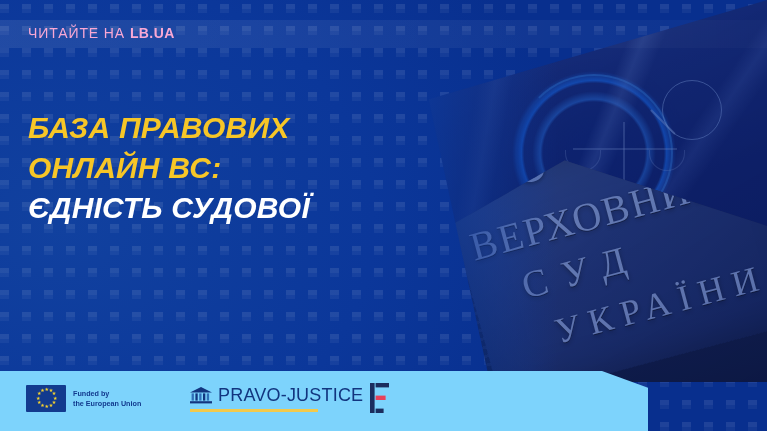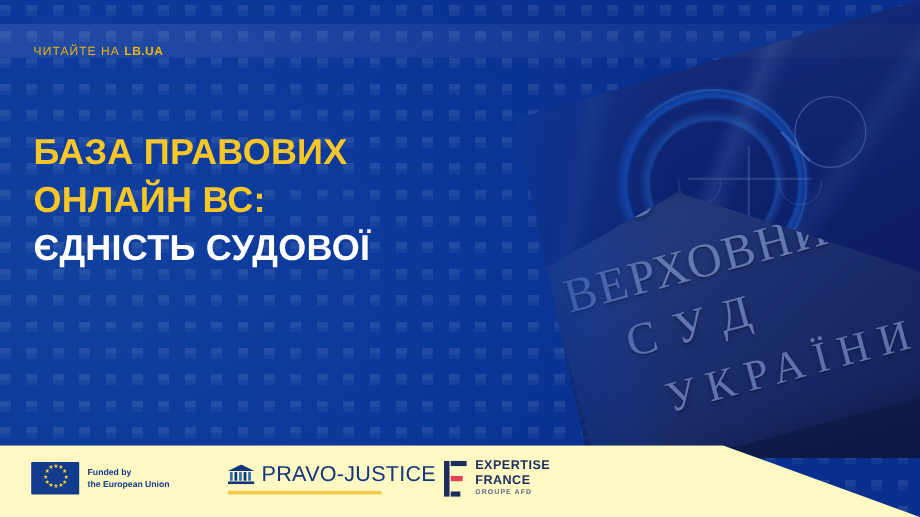--- a/index.html
+++ b/index.html
@@ -36,22 +36,22 @@
     opacity:.9;
   }
 
   
   .top-strip{
     position:absolute;left:0;top:20px;width:767px;height:28px;
     background:linear-gradient(to right, rgba(255,255,255,.085), rgba(255,255,255,.05) 55%, rgba(255,255,255,.015));
   }
   .kicker{
     position:absolute;left:28px;top:25px;
-    font-size:10px;letter-spacing:.9px;color:#eab308;
-    font-weight:400;white-space:nowrap;z-index:8;margin-top:13px;
+    font-size:14px;letter-spacing:.9px;color:#f9a8d4;
+    font-weight:400;white-space:nowrap;z-index:8;
   }
   .kicker b{font-weight:700;letter-spacing:.4px;}
 
   
   .photo{
     position:absolute;right:0;top:0;width:360px;height:382px;
     -webkit-clip-path:polygon(23% 100%, 6% 26%, 100% 0%, 100% 100%);
     clip-path:polygon(23% 100%, 6% 26%, 100% 0%, 100% 100%);
     overflow:hidden;
   }
@@ -149,26 +149,26 @@
     position:absolute;inset:0;
     background:linear-gradient(to left, rgba(11,58,158,0) 58%, rgba(11,58,158,.55) 86%, rgba(11,58,158,.9) 100%);
   }
 
   
   .headline{
     position:absolute;left:28px;top:108px;z-index:6;
     font-weight:800;font-size:30px;line-height:40px;letter-spacing:.2px;
   }
   .headline .ln{display:block;white-space:nowrap;}
-  .ln.y{color:#f7c627;}
-  .ln.w{color:#ffffff;}
+  .ln.y{color:#f7c627;font-style:italic;}
+  .ln.w{color:#ffffff;font-style:italic;}
 
   
   .footer{
-    position:absolute;left:0;bottom:0;width:767px;height:60px;background:#fef9c3;
+    position:absolute;left:0;bottom:0;width:648px;height:60px;background:#7dd3fc;
     -webkit-clip-path:polygon(0 0, 602px 0, 767px 60px, 0 60px);
     clip-path:polygon(0 0, 602px 0, 767px 60px, 0 60px);
     z-index:9;
   }
   .logos{position:absolute;left:0;top:0;width:602px;height:60px;}
 
   .eu-logo{position:absolute;left:26px;top:14px;display:flex;align-items:center;gap:7px;}
   .eu-flag{
     position:relative;width:40px;height:27px;background:#123A8E;border-radius:1px;
   }
@@ -286,23 +286,18 @@
 
       <div class="ef-logo">
         <div class="ef-mark">
           <svg width="19" height="30" viewBox="0 0 19 30" aria-hidden="true">
             <rect x="0" y="0" width="4.6" height="30" fill="#1b2d5e"></rect>
             <rect x="5.6" y="0" width="13.4" height="4.4" fill="#1b2d5e"></rect>
             <rect x="5.6" y="12.6" width="10" height="4.4" fill="#E8415A"></rect>
             <rect x="5.6" y="25.6" width="8" height="4.4" fill="#1b2d5e"></rect>
           </svg>
         </div>
-        <div class="ef-text">
-          <div class="ef-l1">EXPERTISE</div>
-          <div class="ef-l2">FRANCE</div>
-          <div class="ef-l3">GROUPE AFD</div>
-        </div>
       </div>
 
     </div>
   </div>
 
 </div>
 
 </body></html>

